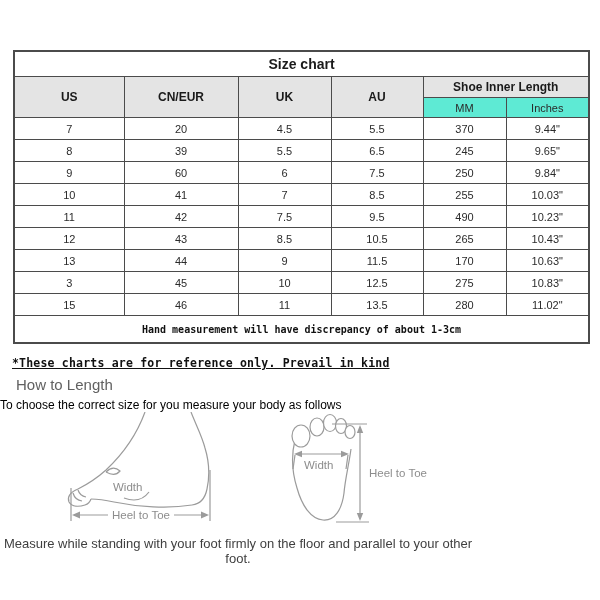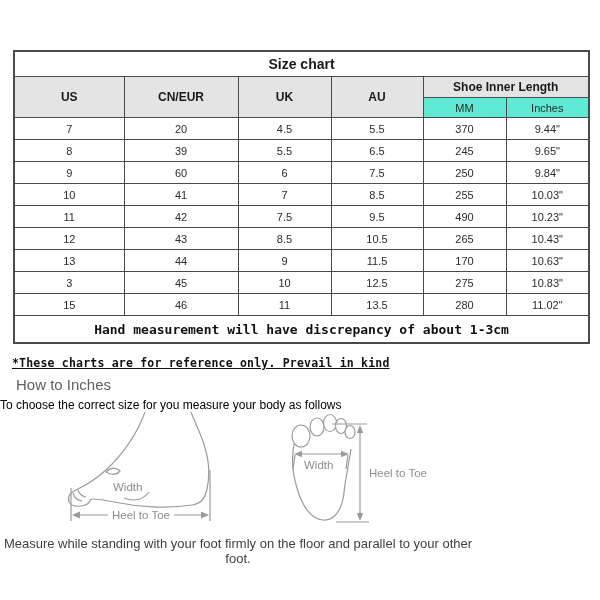--- a/index.html
+++ b/index.html
@@ -52,21 +52,21 @@
   .size-table tbody td {
     height: 21px;
     font-size: 11px;
     color: #2b2b2b;
     background: #ffffff;
   }
   .size-table tfoot td {
     height: 26px;
     font-family: "DejaVu Sans Mono", monospace;
     font-weight: bold;
-    font-size: 13px;
+    font-size: 10px;
     color: #111111;
     background: #ffffff;
     margin-top: 36px;
   }
 
   
   .ref-note {
     position: absolute;
     left: 12px; top: 356px;
     font-family: "DejaVu Sans Mono", monospace;
@@ -219,21 +219,21 @@
     </tbody>
   <tfoot>
     <tr>
       <td colspan="6">Hand measurement will have discrepancy of about 1-3cm</td>
     </tr>
   </tfoot>
 </table>
 
 <div class="ref-note">*These charts are for reference only. Prevail in kind</div>
 
-<div class="htm-heading">How to Inches</div>
+<div class="htm-heading">How to Length</div>
 <div class="htm-sub">To choose the correct size for you measure your body as follows</div>
 
 <div class="diagrams">
 
   <svg width="170" height="122" viewBox="0 0 170 122">
 
     <path class="diagram-line" d="M 133 0 C 138 13, 144 24, 147 36 C 151 49, 152 63, 149 77 C 147 87, 142 92, 134 93"></path>
 
     <path class="diagram-line" d="M 134 93 C 110 97, 80 95, 56 90 C 47 88, 39 87, 33 87"></path>
 

